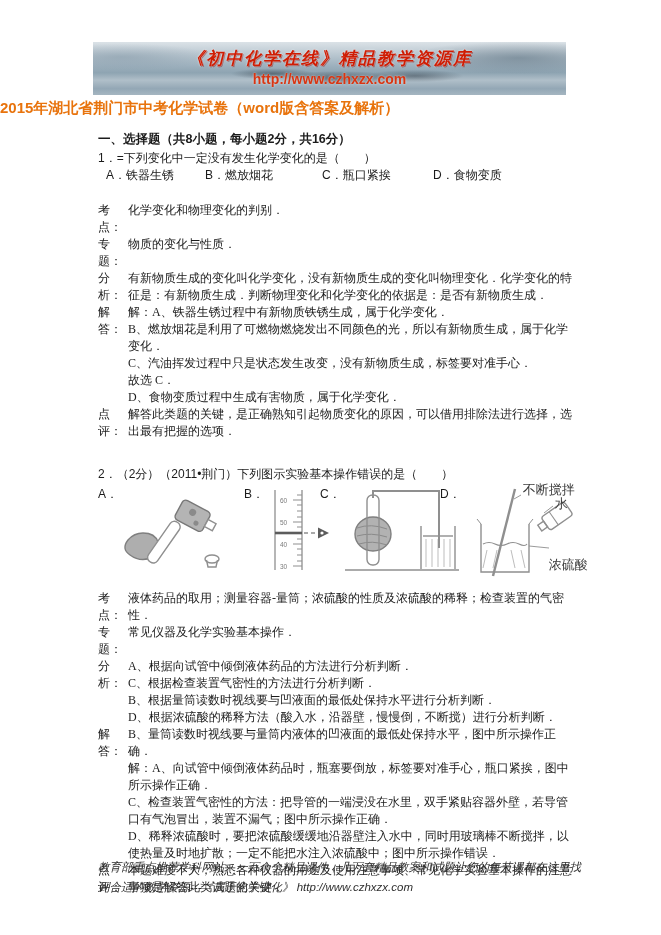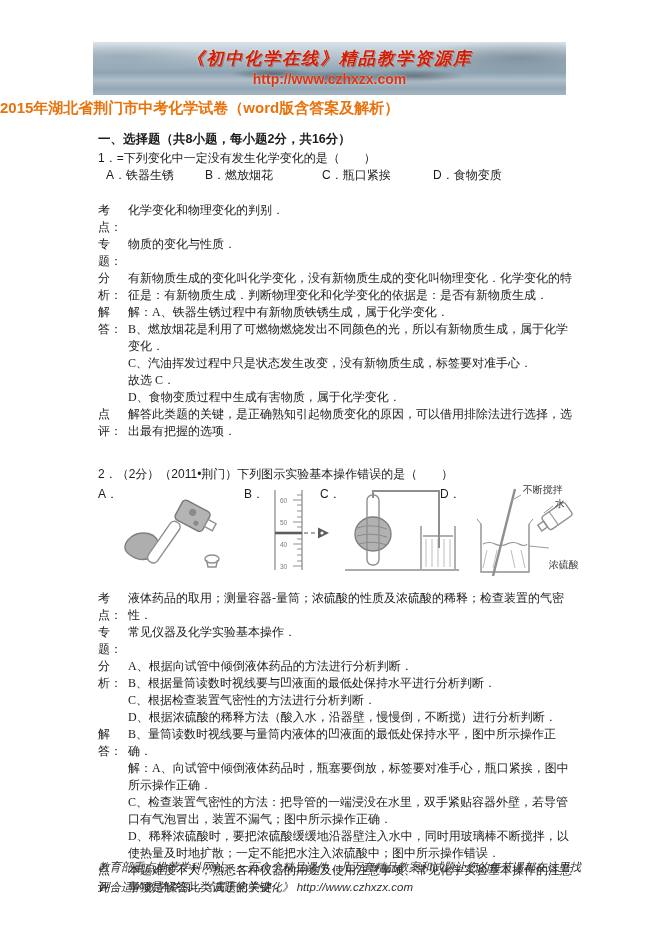--- a/index.html
+++ b/index.html
@@ -40,21 +40,21 @@
   .qa-label{width:30px;flex:none;}
   .qa-text{flex:1;font-family:Liberation Serif, serif;}
 
   
   .figures-row{position:relative;height:98px;margin-top:3px;}
   .fig{position:absolute;top:0;display:flex;align-items:flex-start;}
   .fig-0{left:0;}.fig-1{left:146px;}.fig-2{left:222px;}.fig-3{left:342px;}
   .fig-label{margin-right:2px;white-space:nowrap;}
   .fig-art{position:relative;}
   .fig-art svg{display:block;}
-  .ann{position:absolute;font-size:10px;color:#3c3c3c;white-space:nowrap;line-height:10px;}
+  .ann{position:absolute;font-size:13px;color:#3c3c3c;white-space:nowrap;line-height:10px;}
   .ann-stir{left:60px;top:-1px;}
   .ann-water{left:92px;top:13px;}
   .ann-acid{left:86px;top:74px;}
 
   .footer{position:absolute;left:98px;top:857px;width:484px;
     font-style:italic;font-size:11.5px;line-height:20px;color:#2e2e2e;}
 </style>
 </head>
 <body>
 
@@ -220,22 +220,22 @@
         <div class="qa-text">液体药品的取用；测量容器-量筒；浓硫酸的性质及浓硫酸的稀释；检查装置的气密性．</div>
       </div>
       <div class="qa-row">
         <div class="qa-label">专题：</div>
         <div class="qa-text">常见仪器及化学实验基本操作．</div>
       </div>
       <div class="qa-row">
         <div class="qa-label">分析：</div>
         <div class="qa-text">
           <div>A、根据向试管中倾倒液体药品的方法进行分析判断．</div>
+          <div>C、根据检查装置气密性的方法进行分析判断．</div>
           <div>B、根据量筒读数时视线要与凹液面的最低处保持水平进行分析判断．</div>
-          <div>C、根据检查装置气密性的方法进行分析判断．</div>
           <div>D、根据浓硫酸的稀释方法（酸入水，沿器壁，慢慢倒，不断搅）进行分析判断．</div>
         </div>
       </div>
       <div class="qa-row">
         <div class="qa-label">解答：</div>
         <div class="qa-text">
           <div>B、量筒读数时视线要与量筒内液体的凹液面的最低处保持水平，图中所示操作正确．</div>
           <div>解：A、向试管中倾倒液体药品时，瓶塞要倒放，标签要对准手心，瓶口紧挨，图中所示操作正确．</div>
           <div>C、检查装置气密性的方法：把导管的一端浸没在水里，双手紧贴容器外壁，若导管口有气泡冒出，装置不漏气；图中所示操作正确．</div>
           <div>D、稀释浓硫酸时，要把浓硫酸缓缓地沿器壁注入水中，同时用玻璃棒不断搅拌，以使热量及时地扩散；一定不能把水注入浓硫酸中；图中所示操作错误．</div>

